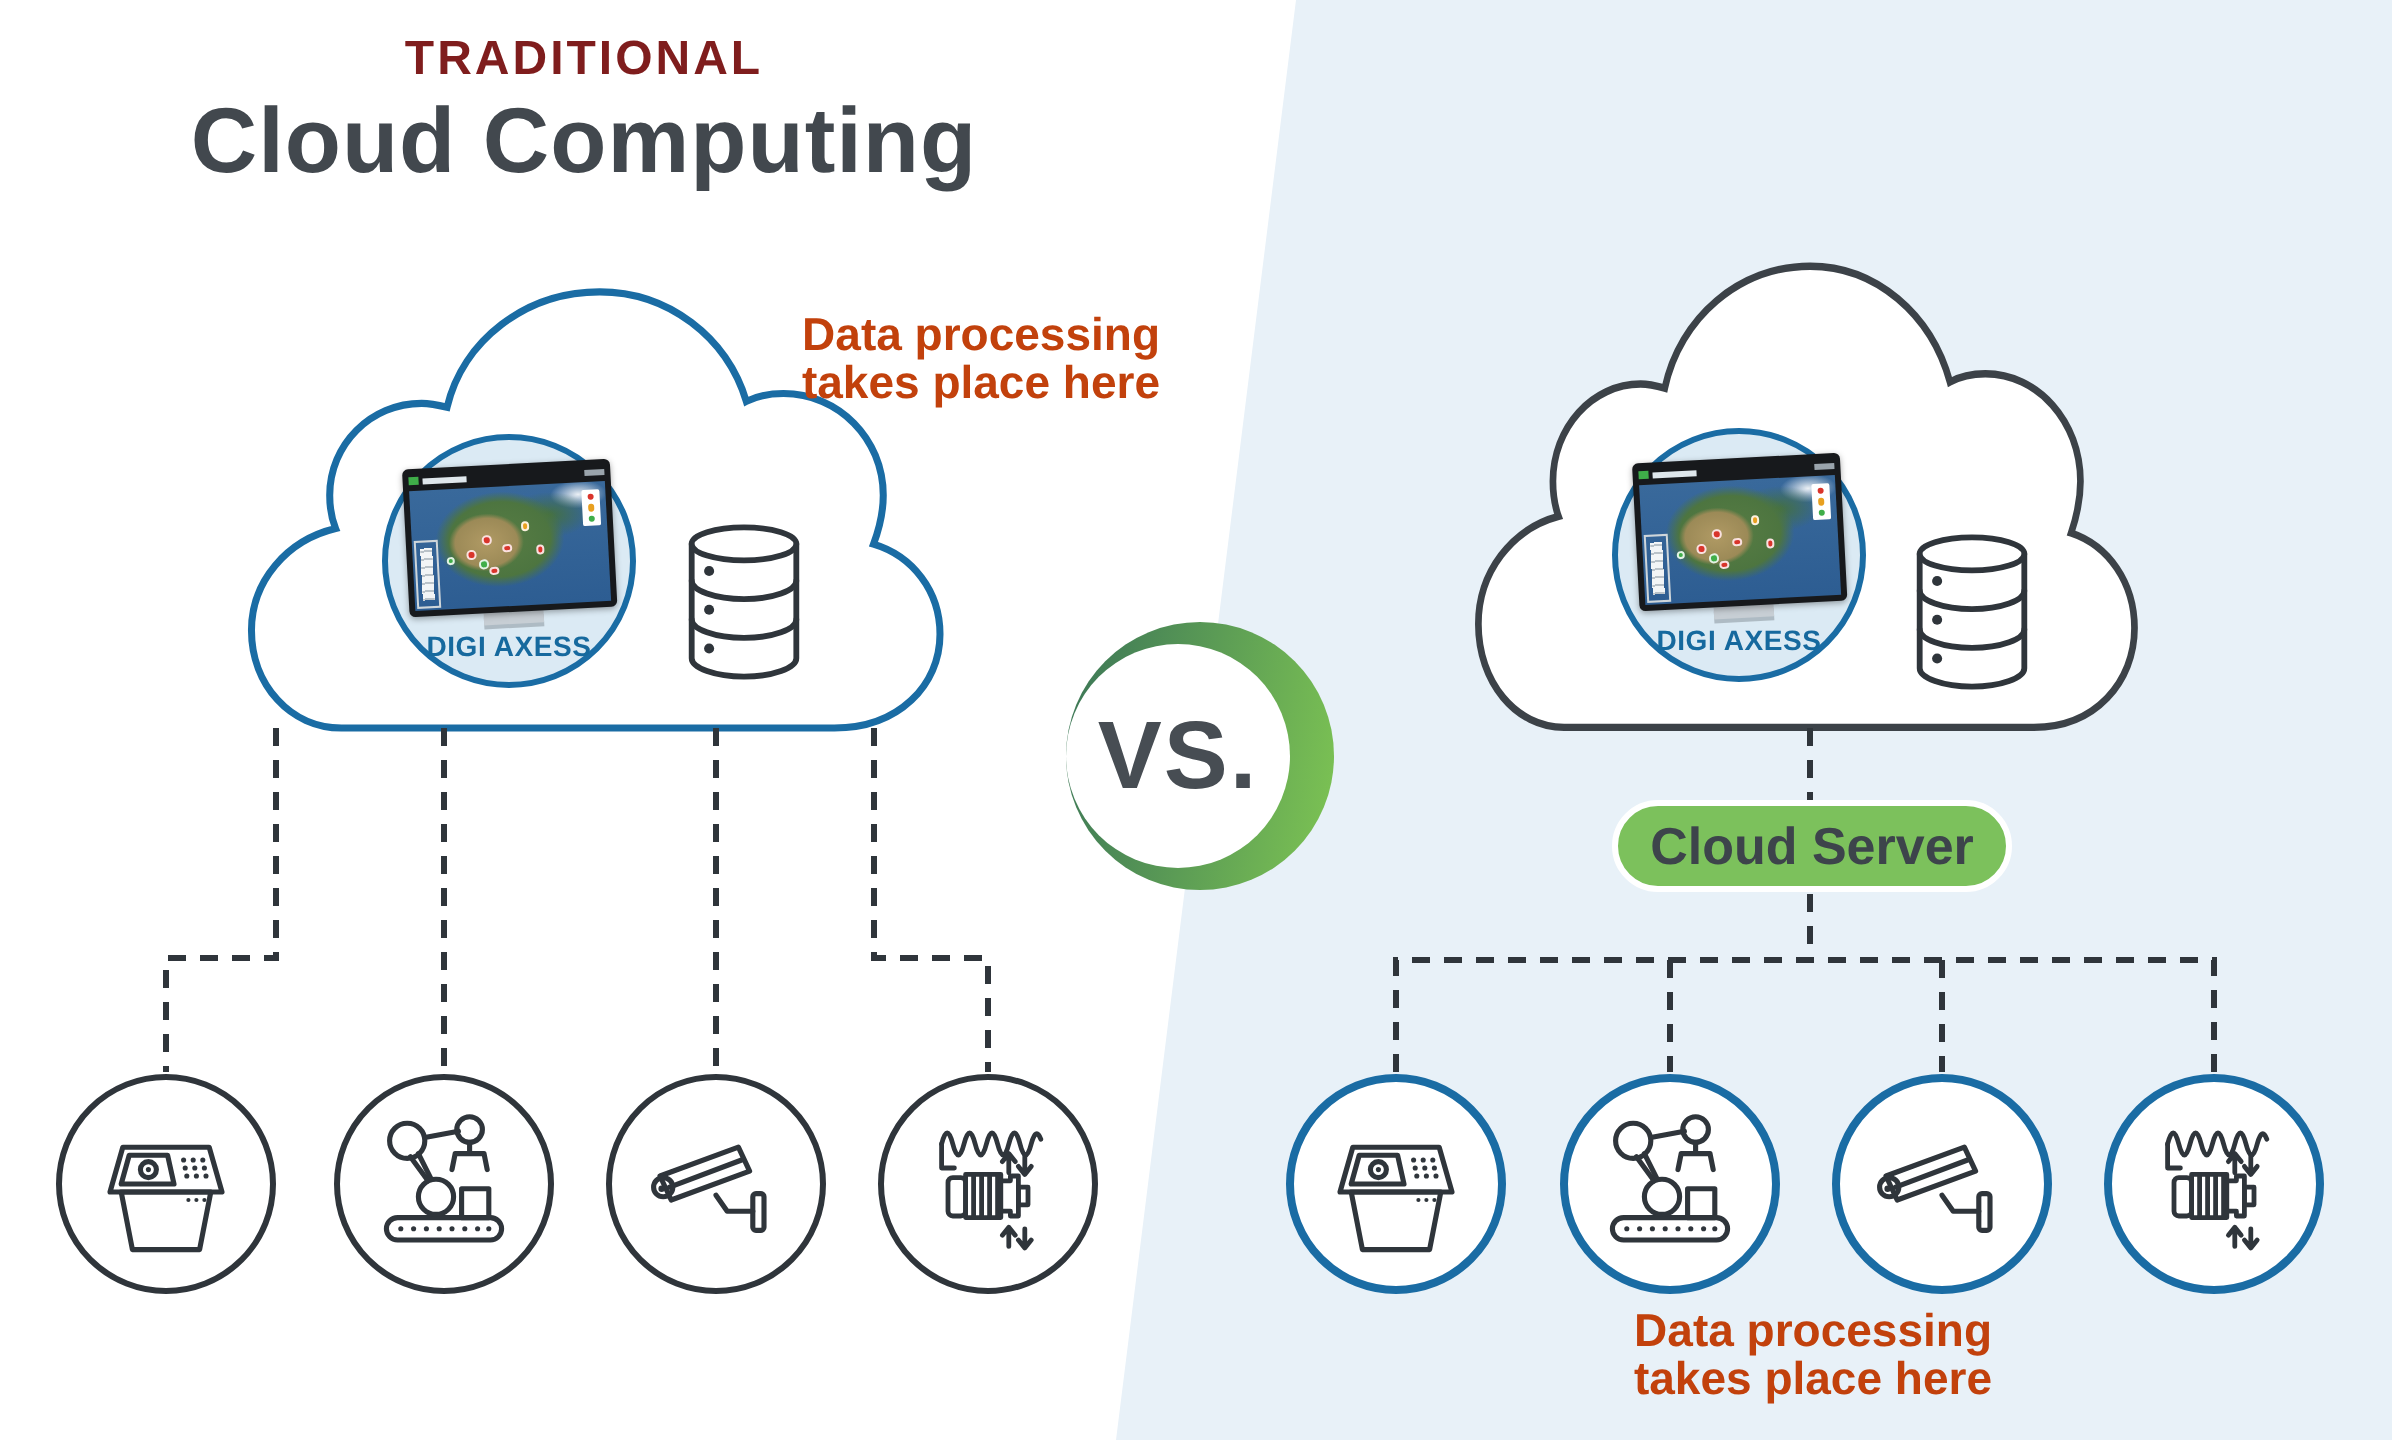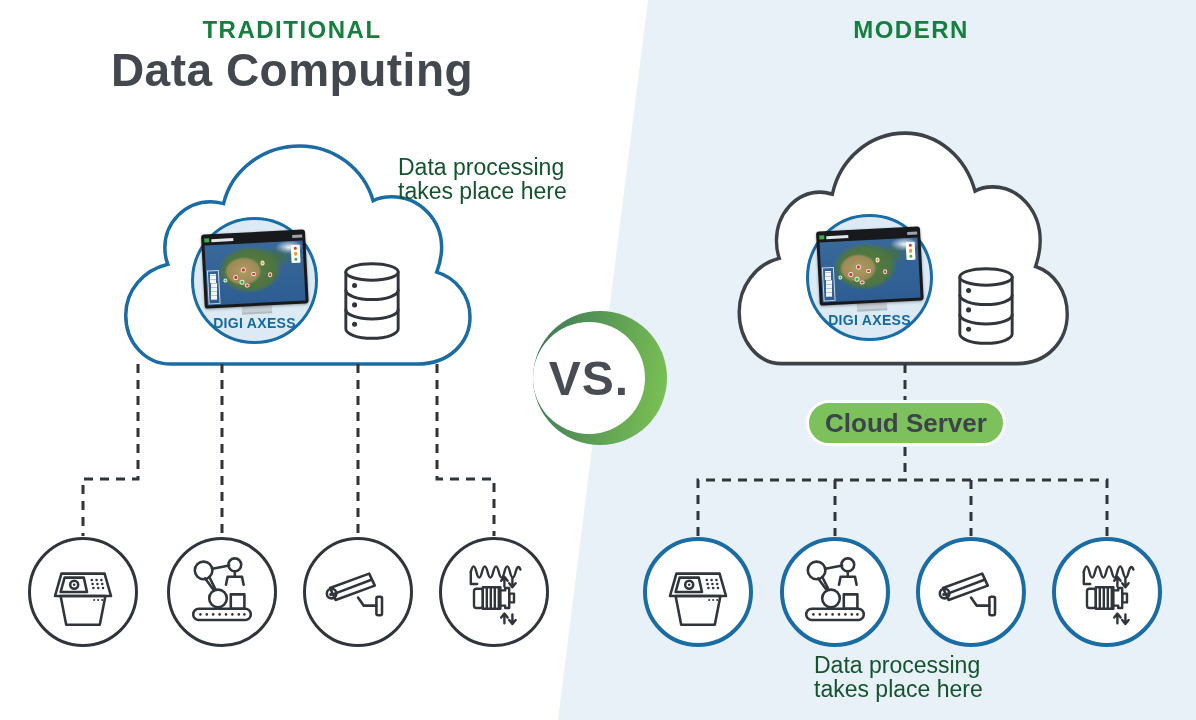--- a/index.html
+++ b/index.html
@@ -10,25 +10,25 @@
   }
   .bg-right {
     position:absolute; inset:0; background:#e8f1f8;
     clip-path:polygon(648px 0px, 1196px 0px, 1196px 720px, 558px 720px);
   }
   .scene { position:absolute; left:0; top:0; }
 
   .header { position:absolute; width:420px; text-align:center; top:16px; }
   .header.left { left:82px; }
   .header.right { left:701px; }
-  .kicker { font-size:24px; font-weight:bold; color:#15803d; letter-spacing:1.5px; line-height:28px; }
+  .kicker { font-size:24px; font-weight:bold; color:#7f1d1d; letter-spacing:1.5px; line-height:28px; }
   .title  { font-size:46px; font-weight:bold; color:#42484e; letter-spacing:.5px; line-height:52px; }
 
-  .note { position:absolute; width:182px; text-align:left; font-weight:normal;
-          font-size:23px; line-height:24px; color:#14532d; }
+  .note { position:absolute; width:182px; text-align:right; font-weight:bold;
+          font-size:23px; line-height:24px; color:#c2410c; }
   .note.left-note  { left:398px; top:155px; }
   .note.right-note { left:814px; top:653px; }
 
   
   .digi-circle { position:absolute; width:127px; height:127px; border-radius:50%;
                  background:#dbeaf4; border:3px solid #1a6ca4; }
   .digi-circle.l { left:191px; top:217px; }
   .digi-circle.r { left:806px; top:214px; }
   .digi-label { position:absolute; left:0; right:0; top:95px; text-align:center;
                 font-weight:bold; font-size:14px; color:#16699e; letter-spacing:.3px; }
@@ -192,24 +192,23 @@
     <path d="M698 536 L698 480 L1107 480 L1107 536"></path>
     <path d="M835 480 L835 536"></path>
     <path d="M971 480 L971 536"></path>
   </g>
   <use href="#icon-db" x="341" y="261" width="62" height="80"></use>
   <use href="#icon-db" x="955" y="266" width="62" height="80"></use>
 </svg>
 
 <div class="header left">
   <div class="kicker">TRADITIONAL</div>
-  <div class="title">Data Computing</div>
+  <div class="title">Cloud Computing</div>
 </div>
 <div class="header right">
-  <div class="kicker">MODERN</div>
 </div>
 
 <div class="note left-note">
   <div>Data processing</div>
   <div>takes place here</div>
 </div>
 <div class="note right-note">
   <div>Data processing</div>
   <div>takes place here</div>
 </div>

